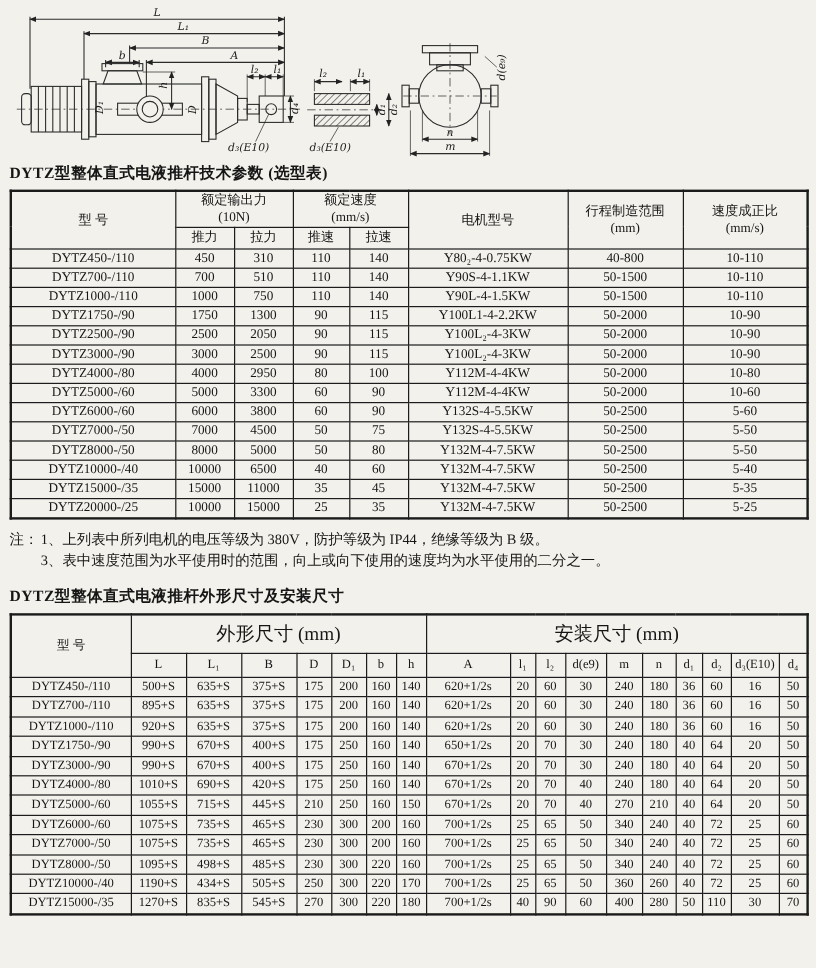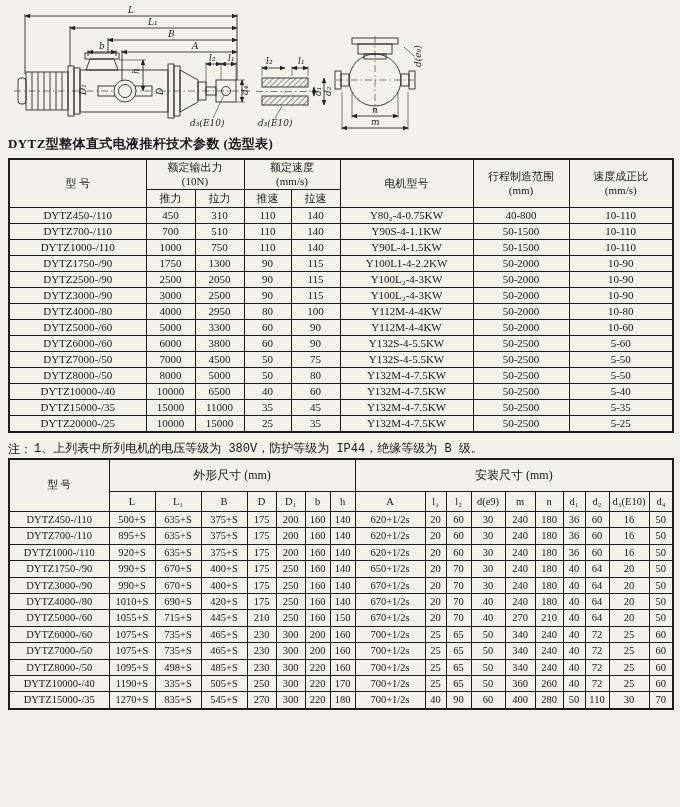--- a/index.html
+++ b/index.html
@@ -39,29 +39,29 @@
   .t1 { font-size:11px; }
   .t1 tbody td { height:15px; line-height:15px; }
   .t1 thead .grp-row th { height:30px; }
   .t1 thead .sub-row th { height:17px; line-height:17px;margin-left:32px; }
   .t1 thead div { line-height:14px; }
 
   .t2 { font-size:10.5px; }
   .t2 tbody td { height:15.4px; line-height:15.4px; }
   .t2 thead .grp-row th { height:33px; }
   .t2 thead .sub-row th { height:19px; line-height:19px; }
-  .grp-label { font-size:12px; }
+  .grp-label { font-size:16px; }
 
   
   .notes {
     display:flex; margin:7px 8px 0 8px;
     font-size:12px; line-height:18px; width:660px;
   }
   .notes-prefix { flex:0 0 26px; }
-  .notes-body { flex:1;font-family:Liberation Mono, monospace; }
+  .notes-body { flex:1; }
   .notes-body p { margin:0; }
 </style>
 </head>
 <body>
 
 <div class="page">
 
   <div class="drawing-wrap">
     <svg width="680" height="132" viewBox="0 0 680 132">
       <defs>
@@ -368,23 +368,25 @@
           <td>50-2500</td>
           <td>5-25</td>
         </tr>
       </tbody>
   </table>
 
   <div class="notes">
     <div class="notes-prefix">注：</div>
     <div class="notes-body">
       <p>1、上列表中所列电机的电压等级为 380V，防护等级为 IP44，绝缘等级为 B 级。</p>
+      <p>3、表中速度范围为水平使用时的范围，向上或向下使用的速度均为水平使用的二分之一。</p>
     </div>
   </div>
 
+  <div class="section-title section-title2">DYTZ型整体直式电液推杆外形尺寸及安装尺寸</div>
 
   <table class="t2">
     <colgroup>
       <col style="width:100px">
         <col style="width:46px">
         <col style="width:46px">
         <col style="width:46px">
       <col style="width:29px">
         <col style="width:29px">
         <col style="width:25px">
@@ -623,21 +625,21 @@
           <td>340</td>
           <td>240</td>
           <td>40</td>
           <td>72</td>
           <td>25</td>
           <td>60</td>
         </tr>
         <tr>
           <td>DYTZ10000-/40</td>
           <td>1190+S</td>
-          <td>335+S</td>
+          <td>434+S</td>
           <td>505+S</td>
           <td>250</td>
           <td>300</td>
           <td>220</td>
           <td>170</td>
           <td>700+1/2s</td>
           <td>25</td>
           <td>65</td>
           <td>50</td>
           <td>360</td>

